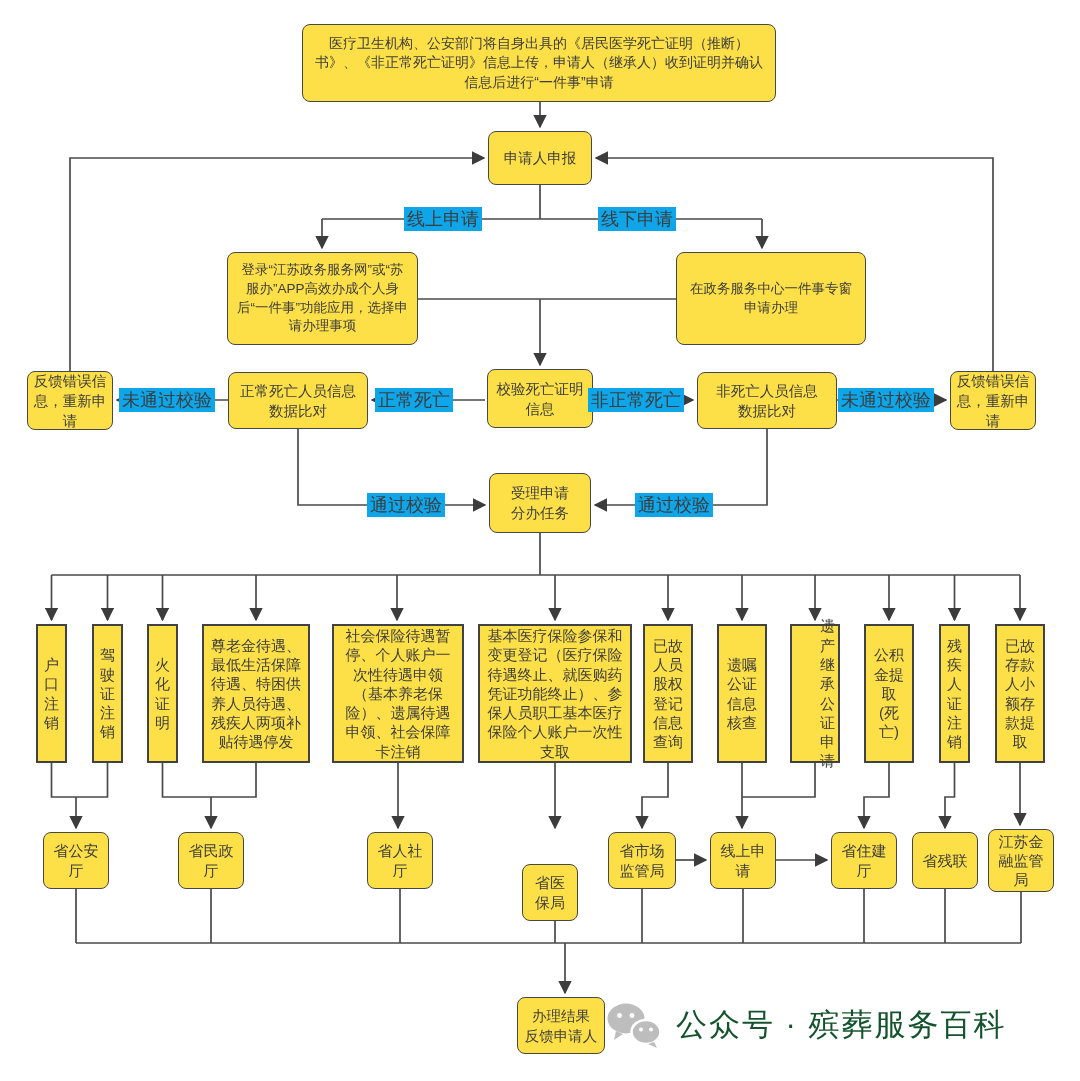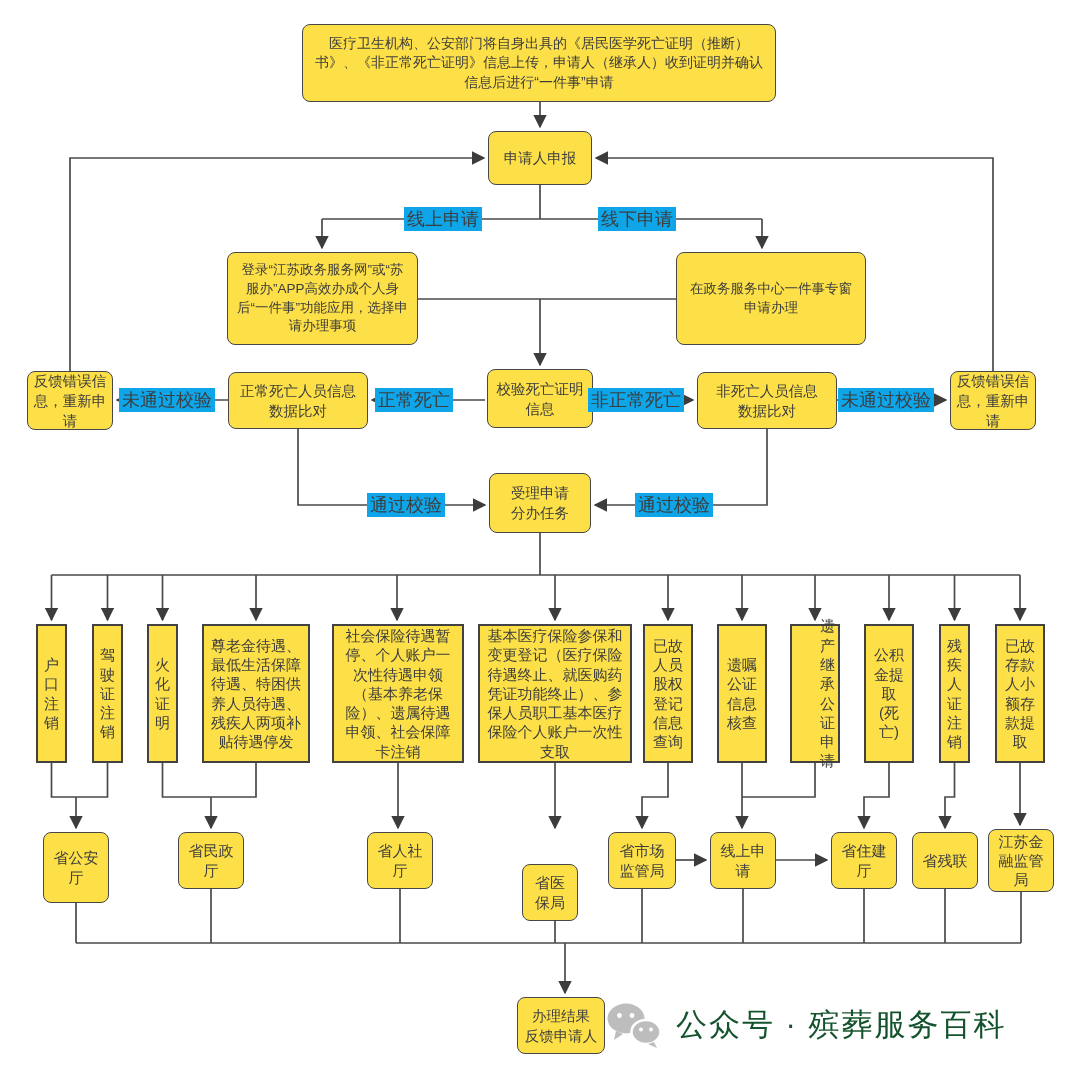--- a/index.html
+++ b/index.html
@@ -118,21 +118,21 @@
   <div class="n task wide" style="left:202px;top:624px;width:108px;height:139px;">尊老金待遇、最低生活保障待遇、特困供养人员待遇、残疾人两项补贴待遇停发</div>
   <div class="n task wide" style="left:332px;top:624px;width:132px;height:139px;padding:2px 11px;">社会保险待遇暂停、个人账户一次性待遇申领（基本养老保险）、遗属待遇申领、社会保障卡注销</div>
   <div class="n task wide" style="left:478px;top:624px;width:154px;height:139px;padding:2px 6px;">基本医疗保险参保和变更登记（医疗保险待遇终止、就医购药凭证功能终止）、参保人员职工基本医疗保险个人账户一次性支取</div>
   <div class="n task" style="left:643px;top:624px;width:50px;height:139px;">已故人员股权登记信息查询</div>
   <div class="n task" style="left:717px;top:624px;width:50px;height:139px;">遗嘱公证信息核查</div>
   <div class="n task" style="left:790px;top:624px;width:50px;height:139px;padding-left:32px;">遗产继承公证申请</div>
   <div class="n task" style="left:864px;top:624px;width:50px;height:139px;">公积金提取(死亡)</div>
   <div class="n task w1" style="left:939px;top:624px;width:31px;height:139px;">残疾人证注销</div>
   <div class="n task" style="left:995px;top:624px;width:50px;height:139px;">已故存款人小额存款提取</div>
 
-  <div class="n dept" style="left:43px;top:832px;width:66px;height:71px;">省公安厅</div>
+  <div class="n dept" style="left:43px;top:832px;width:66px;height:57px;">省公安厅</div>
   <div class="n dept" style="left:178px;top:832px;width:66px;height:57px;">省民政厅</div>
   <div class="n dept" style="left:367px;top:832px;width:66px;height:57px;">省人社厅</div>
   <div class="n dept" style="left:522px;top:832px;width:56px;height:57px;margin-top:32px;">省医保局</div>
   <div class="n dept" style="left:608px;top:832px;width:68px;height:57px;">省市场监管局</div>
   <div class="n dept" style="left:710px;top:832px;width:66px;height:57px;">线上申请</div>
   <div class="n dept" style="left:831px;top:832px;width:66px;height:57px;">省住建厅</div>
   <div class="n dept" style="left:912px;top:832px;width:66px;height:57px;">省残联</div>
   <div class="n dept" style="left:988px;top:829px;width:66px;height:63px;">江苏金融监管局</div>
 
   <div class="n preline" style="left:517px;top:997px;width:88px;height:57px;padding:4px 4px;">办理结果

